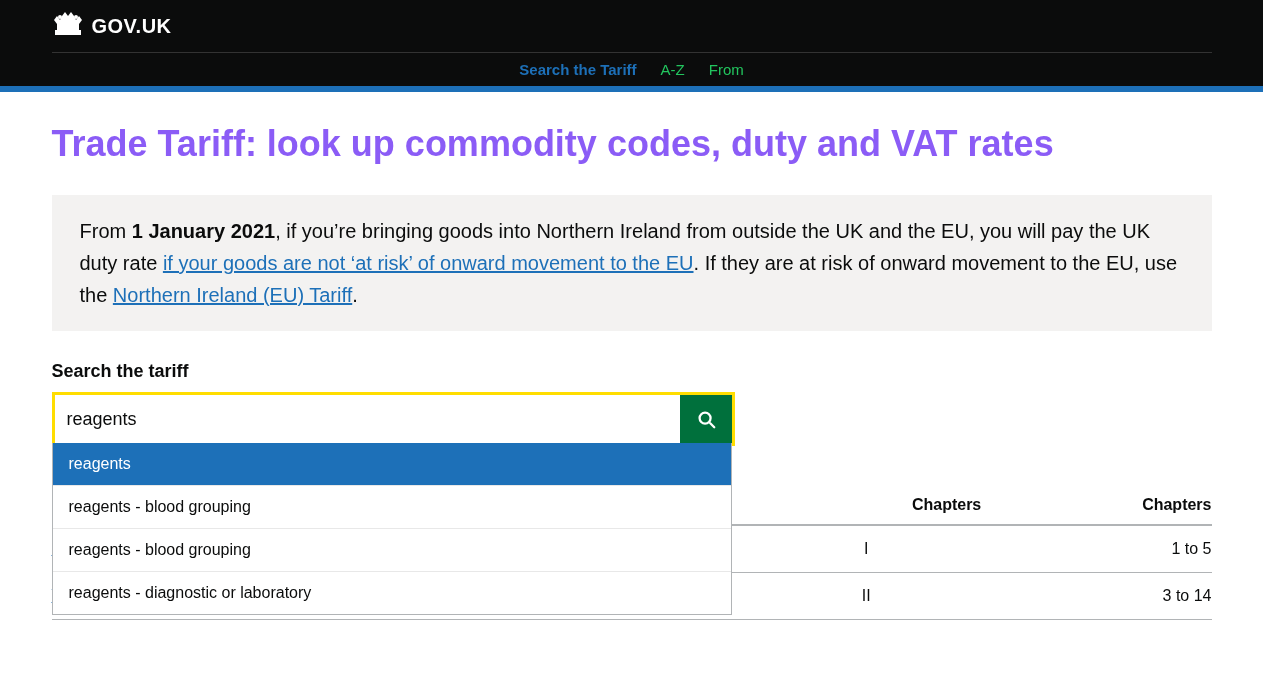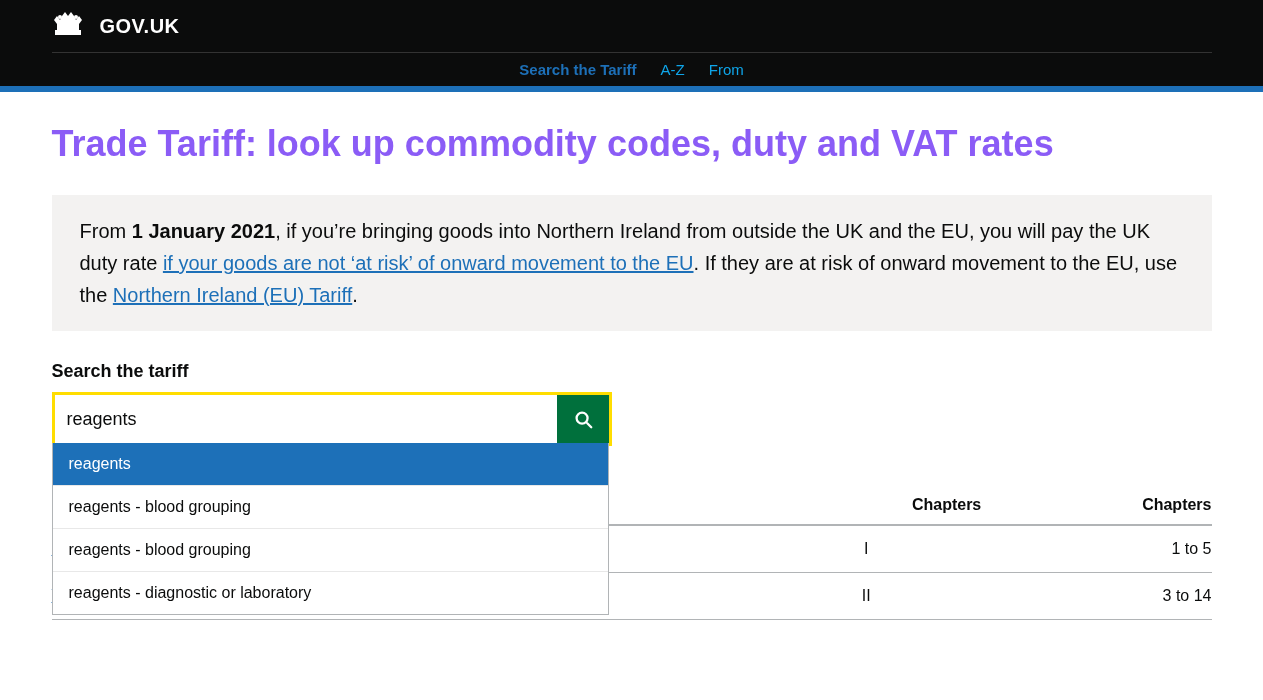--- a/index.html
+++ b/index.html
@@ -21,21 +21,21 @@
     .header-top {
       width: 100%;
       display: flex;
       align-items: center;
       justify-content: space-between;
       padding-bottom: 10px;
     }
     .gov-logo {
       display: flex;
       align-items: center;
-      gap: 16px;
+      gap: 8px;
       color: #fff;
       text-decoration: none;
       text-align: center;
     }
     .crown-icon {
       display: inline-block;
       color: #fff;
     }
     .gov-logo-text {
       color: #fff;
@@ -61,21 +61,21 @@
       padding: 8px 0;
       border-top: 1px solid #333;
     }
     .header-nav a {
       color: #1d70b8;
       text-decoration: none;
       font-size: 15px;
       font-weight: bold;
     }
     .header-nav .nav-plain {
-      color: #0ea5e9;
+      color: #22c55e;
       font-weight: normal;
     }
 
     
     .blue-bar {
       height: 6px;
       background: #1d70b8;
       width: 100%;
     }
 
@@ -111,21 +111,21 @@
 
     
     .search-label {
       font-size: 18px;
       font-weight: bold;
       margin-bottom: 10px;
       display: block;
     }
     .search-wrapper {
       display: flex;
-      width: 560px;
+      width: 683px;
       border: 3px solid #ffdd00;
       position: relative;
     }
     .search-input {
       flex: 1;
       height: 48px;
       padding: 0 12px;
       font-size: 18px;
       border: none;
       outline: none;

